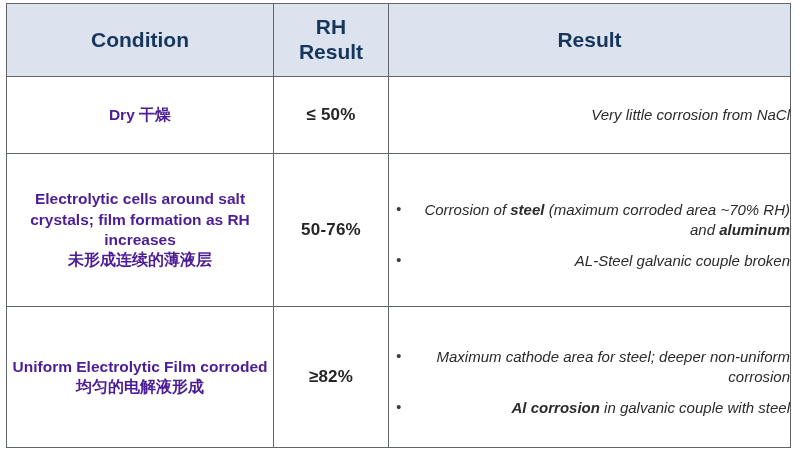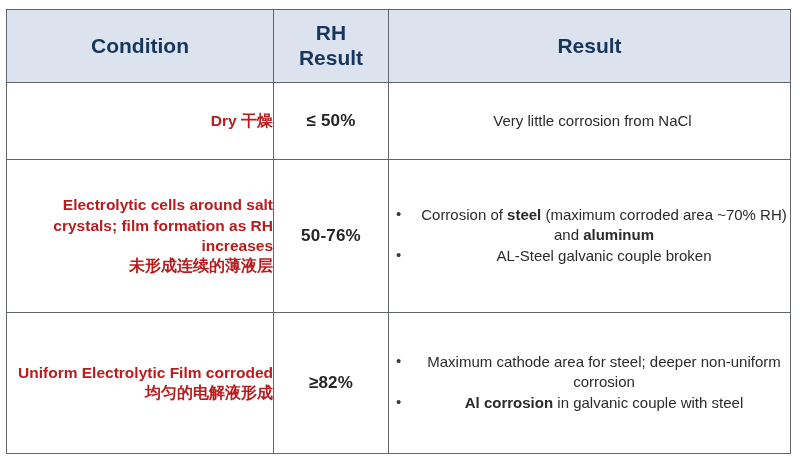--- a/index.html
+++ b/index.html
@@ -15,21 +15,21 @@
   }
   #root {
     position: relative;
     width: 800px;
     height: 457px;
     background: #ffffff;
   }
   table.rh-table {
     position: absolute;
     left: 6px;
-    top: 9px;
+    top: 3px;
     width: 784px;
     height: 442px;
     border-collapse: collapse;
     table-layout: fixed;
     background: #ffffff;
   }
   table.rh-table td,
   table.rh-table th {
     border: 1px solid #60646b;
     padding: 0;
@@ -57,56 +57,57 @@
     display: block;
     padding: 0 6px;
     white-space: pre-line;
   }
 
   
   td.cell-condition {
     font-weight: bold;
     font-size: 15.5px;
     line-height: 1.30;
-    color: #b91c1c;
+    color: #4c1d95;
     padding: 8px 10px 8px 12px;
-    text-align: right;
+    text-align: center;
   }
   td.cell-condition .cn {
     font-weight: bold;
     font-family: "DejaVu Sans", "Liberation Sans", sans-serif;
     font-size: 16px;
   }
   td.cell-rh {
     font-weight: bold;
     font-size: 17px;
     color: #262626;
     text-align: center;
     padding: 4px 3px;
     letter-spacing: 0.2px;
   }
   td.cell-result {
     font-size: 15px;
     line-height: 1.32;
     color: #2b2b2b;
     padding: 8px 10px 8px 6px;
-    text-align: center;
+    text-align: right;
+    font-style: italic;
   }
   td.cell-result .plain-line {
     padding-left: 6px;
   }
   ul.bullets {
     list-style: none;
     margin: 0;
     padding: 0;
   }
   ul.bullets > li {
     position: relative;
     padding-left: 29px;
-    margin: 0 0 1px 0;
+    margin: 12px 0 1px 0;
   }
   ul.bullets > li::before {
     content: "\2022";
     position: absolute;
     left: 7px;
     top: -1px;
     font-size: 15px;
     color: #3b3b3b;
   }
   .b { font-weight: bold; }

